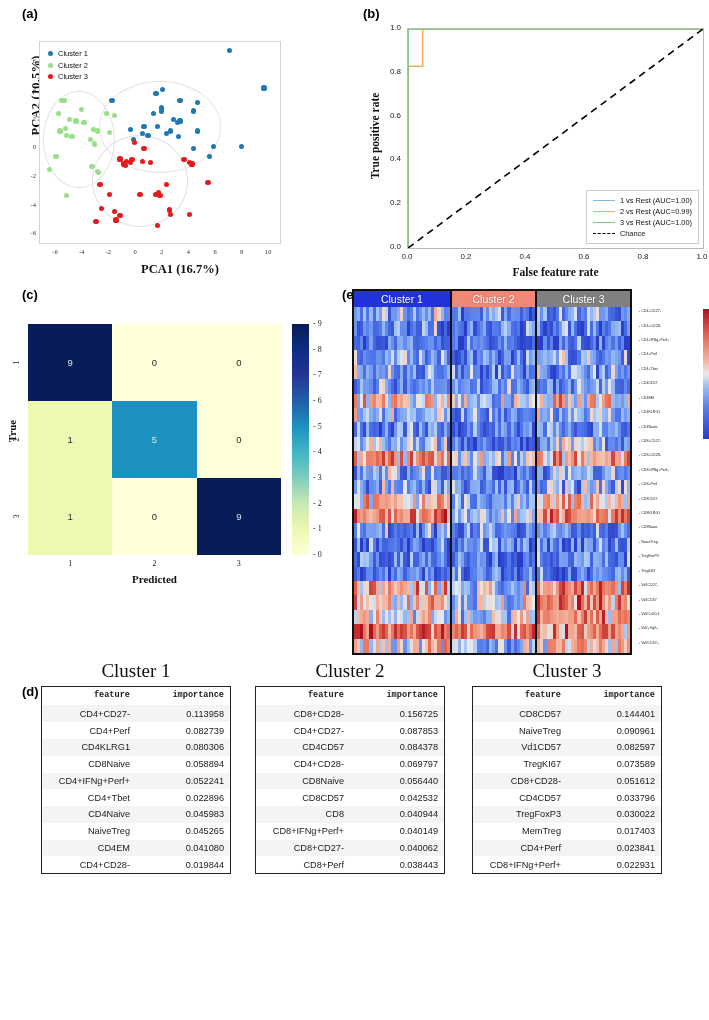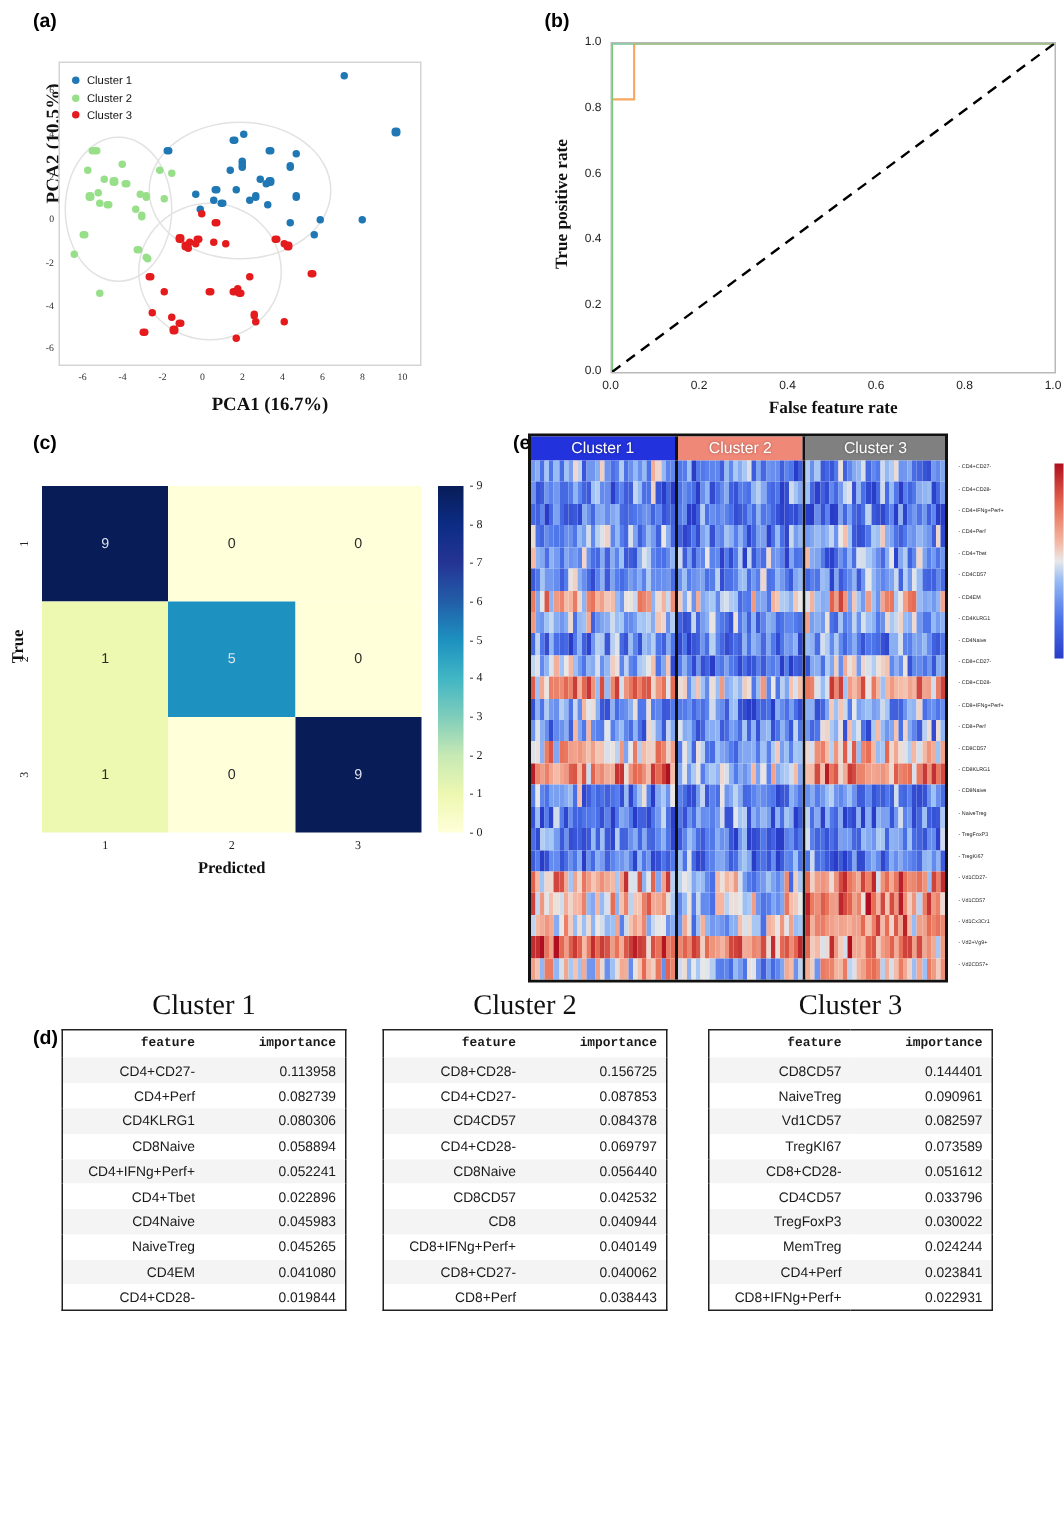--- a/index.html
+++ b/index.html
@@ -247,20 +247,38 @@
 
 <div id="panelB">
   <div class="panel-tag tag">(b)</div>
   <div id="rocPlot">
     <svg id="rocSvg" width="295" height="219" style="position:absolute;left:0;top:0">
         <polyline points="0,219 0,0 295,0" fill="none" stroke="#7fb9e0" stroke-width="1.4"></polyline>
         <polyline points="0,219 0,37.23000000000002 14.75,37.23000000000002 14.75,0 295,0" fill="none" stroke="#f7a860" stroke-width="1.4"></polyline>
         <polyline points="0,219 0,0 295,0" fill="none" stroke="#79c87a" stroke-width="1.4"></polyline>
         <polyline points="0,219 295,0" fill="none" stroke="#000000" stroke-width="1.6" stroke-dasharray="7,5"></polyline>
       </svg>
+    <div class="roc-legend" id="rocLegend">
+        <div class="row">
+          <span class="swatch" style="border-top-color: rgb(127, 185, 224);"></span>
+          <span>1 vs Rest (AUC=1.00)</span>
+        </div>
+        <div class="row">
+          <span class="swatch" style="border-top-color: rgb(247, 168, 96);"></span>
+          <span>2 vs Rest (AUC=0.99)</span>
+        </div>
+        <div class="row">
+          <span class="swatch" style="border-top-color: rgb(121, 200, 122);"></span>
+          <span>3 vs Rest (AUC=1.00)</span>
+        </div>
+        <div class="row">
+          <span class="swatch" style="border-top-color: rgb(0, 0, 0); border-top-style: dashed;"></span>
+          <span>Chance</span>
+        </div>
+      </div>
   </div>
   <div id="rocTicks">
       <div class="roc-tick" style="left: 51px; top: 252px; width: 22px; text-align: center;">0.0</div>
       <div class="roc-tick" style="left: 110px; top: 252px; width: 22px; text-align: center;">0.2</div>
       <div class="roc-tick" style="left: 169px; top: 252px; width: 22px; text-align: center;">0.4</div>
       <div class="roc-tick" style="left: 228px; top: 252px; width: 22px; text-align: center;">0.6</div>
       <div class="roc-tick" style="left: 287px; top: 252px; width: 22px; text-align: center;">0.8</div>
       <div class="roc-tick" style="left: 346px; top: 252px; width: 22px; text-align: center;">1.0</div>
       <div class="roc-tick" style="left: 30px; top: 242px; width: 26px; text-align: right;">0.0</div>
       <div class="roc-tick" style="left: 30px; top: 198.2px; width: 26px; text-align: right;">0.2</div>
@@ -2616,21 +2634,21 @@
             <tr class="even">
               <td>CD4CD57</td>
               <td class="num">0.033796</td>
             </tr>
             <tr class="odd">
               <td>TregFoxP3</td>
               <td class="num">0.030022</td>
             </tr>
             <tr class="even">
               <td>MemTreg</td>
-              <td class="num">0.024244</td>
+              <td class="num">0.017403</td>
             </tr>
             <tr class="odd">
               <td>CD4+Perf</td>
               <td class="num">0.023841</td>
             </tr>
             <tr class="even">
               <td>CD8+IFNg+Perf+</td>
               <td class="num">0.022931</td>
             </tr>
           </tbody>

